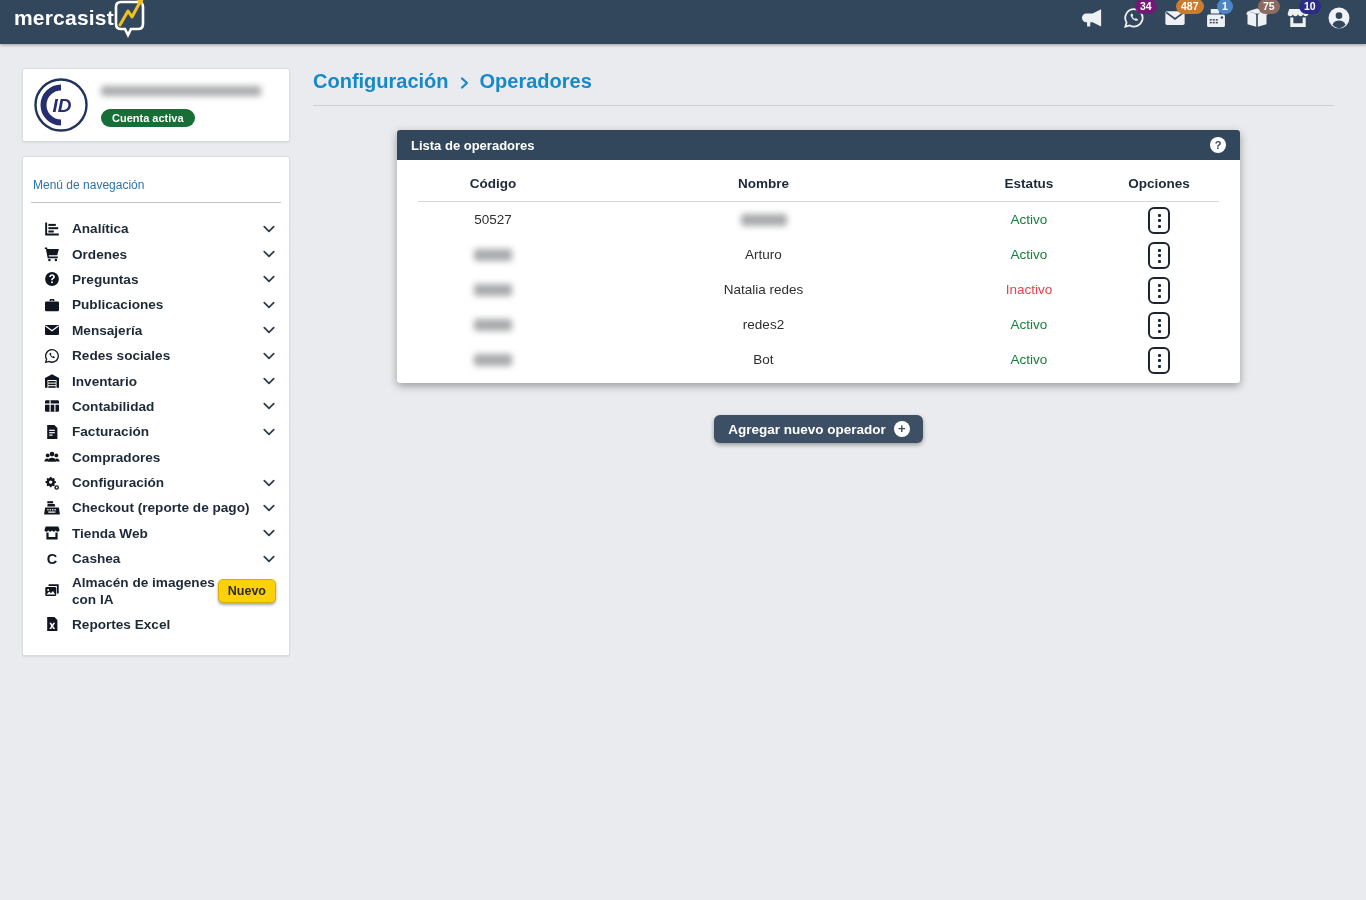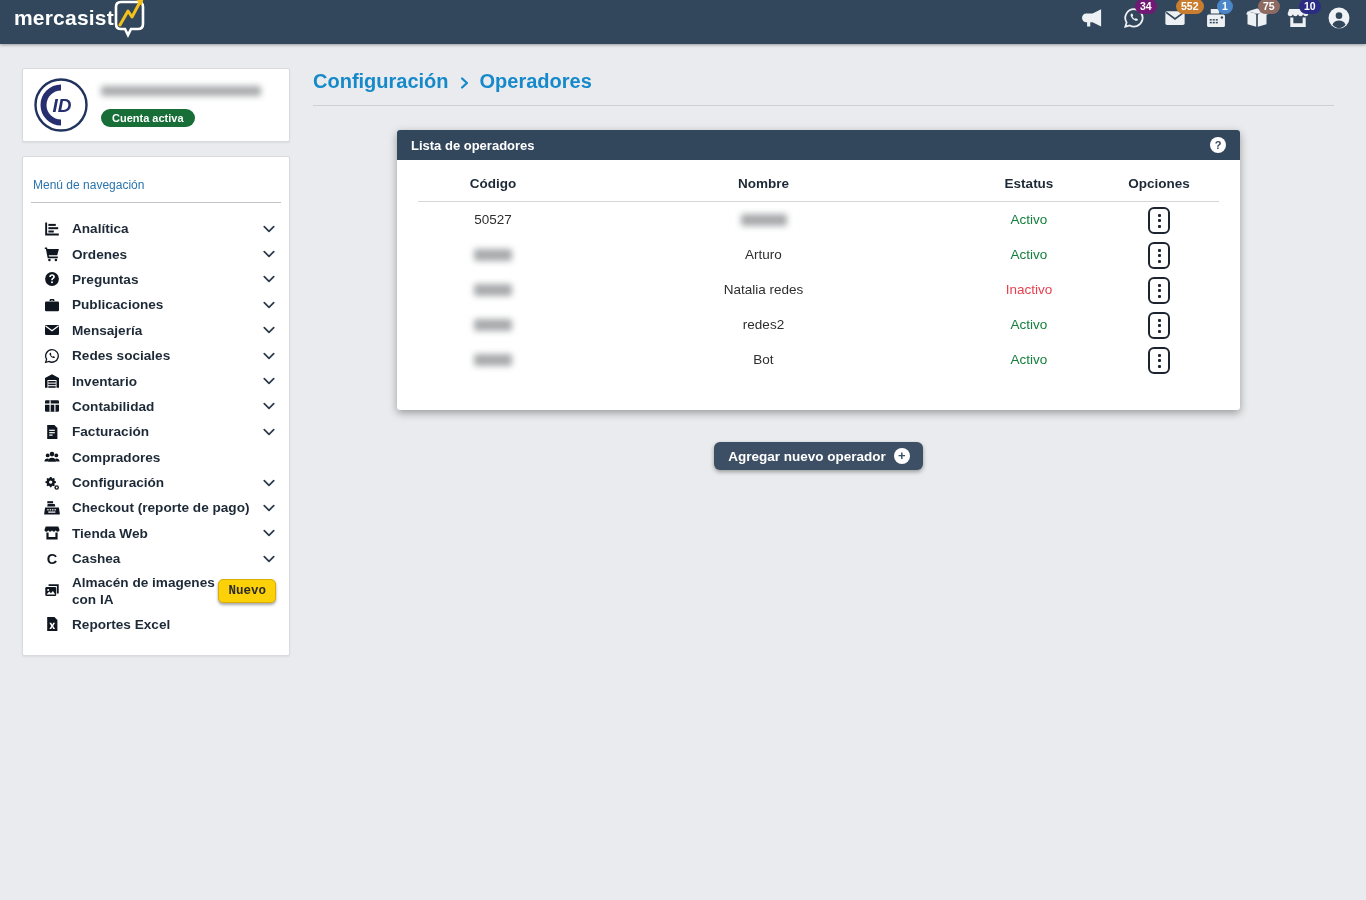--- a/index.html
+++ b/index.html
@@ -52,21 +52,20 @@
   .nav-icon{ width:18px; display:flex; justify-content:center; align-items:center; color:#10161f; flex:none; }
   .c-glyph{ font-size:14.5px; color:#10161f; }
   .nav-label{ margin-left:11px; font-weight:bold; font-size:13.6px; color:#1d2936; white-space:nowrap; line-height:17px; }
   .nav-item-tall{ padding-top:3px; padding-bottom:3px; }
   .nav-item-tall .nav-label{ white-space:normal; width:146px; }
   .nav-chevron{ margin-left:auto; color:#2b3a4a; display:flex; }
   .nav-badge{
     margin-left:auto; background:#fdd108; border:1px solid #d9ae04; color:#2b2b2b;
     font-weight:bold; font-size:12.5px; padding:4px 9px; border-radius:5px;
     box-shadow:0 2px 3px rgba(0,0,0,.35);
-    font-family:Liberation Mono, monospace;
   }
   
   .main{ flex:1; padding:0 32px 0 23px; min-width:0; }
   .breadcrumb{ margin-top:26px; display:flex; align-items:center; gap:9px;
     color:#1689cb; font-size:20px; font-weight:bold; line-height:1.15; }
   .breadcrumb .bc-link{ cursor:pointer; }
   .bc-sep{ display:flex; margin-top:2px; }
   .content-hr{ border:0; border-top:1px solid #cdd0d4; margin:12px 0 0; }
   .panel{
     width:843px; margin:24px 0 0 84px; background:#fff; border-radius:3px;
@@ -74,21 +73,21 @@
   }
   .panel-header{
     height:30px; background:#33475c; border-radius:3px 3px 0 0; display:flex;
     align-items:center; padding:0 14px; color:#fff; font-size:13px; font-weight:bold;
   }
   .panel-help{
     margin-left:auto; width:16px; height:16px; background:#fff; color:#33475c;
     border-radius:50%; font-size:11px; font-weight:bold; display:flex;
     align-items:center; justify-content:center; cursor:pointer;
   }
-  .panel-body{ padding:6px 21px 33px; }
+  .panel-body{ padding:6px 21px 6px; }
   .t-head,.t-row{
     display:grid; grid-template-columns:150px 1fr 140px 120px;
     align-items:center; text-align:center;
   }
   .t-head{ height:36px; border-bottom:1px solid #d4d7da; font-weight:bold; font-size:13.5px; color:#1d2936; }
   .t-row{ height:35px; font-size:13.5px; color:#2e2e2e; }
   .blob-code{ width:38px; height:12px; vertical-align:middle; }
   .blob-name{ width:46px; height:12px; vertical-align:middle; }
   .st-active{ color:#15803d; }
   .st-inactive{ color:#e8404f; }
@@ -133,21 +132,21 @@
           <path d="M8 1.6a6.3 6.3 0 0 0-5.4 9.6L1.7 14.3l3.2-.9A6.3 6.3 0 1 0 8 1.6z" fill="none" stroke="currentColor" stroke-width="1.3"></path>
           <path d="M5.7 5.2c.2-.6.9-.7 1.2-.1l.4.8c.1.2.1.5-.1.7l-.3.4c.4.7 1 1.3 1.7 1.7l.4-.3c.2-.2.5-.2.7-.1l.8.4c.6.3.5 1-.1 1.2-.4.2-.9.2-1.3.1a6 6 0 0 1-3.5-3.5c-.1-.4-.1-.9.1-1.3z"></path>
         </svg>
         <span class="tb-badge" style="background: #701a75;">34</span>
       </span>
       <span class="tb-icon">
         <svg width="22" height="22" viewBox="0 0 16 16" fill="currentColor" aria-hidden="true">
           <rect x="1" y="3" width="14" height="10" rx="1.2"></rect>
           <path d="M1.6 3.9 8 8.7l6.4-4.8" fill="none" stroke="#33475c" stroke-width="1.3"></path>
         </svg>
-        <span class="tb-badge" style="background: rgb(201, 125, 46);">552</span>
+        <span class="tb-badge" style="background: rgb(201, 125, 46);">487</span>
       </span>
       <span class="tb-icon">
         <svg width="22" height="22" viewBox="0 0 16 16" fill="currentColor" aria-hidden="true">
           <rect x="4.2" y="1.4" width="6.2" height="3.4" rx=".5"></rect>
           <rect x="1.5" y="5.4" width="13" height="9.2" rx="1.2"></rect>
           <circle cx="12.3" cy="7.7" r=".9" fill="#33475c"></circle>
           <g fill="#33475c">
             <rect x="3.4" y="8.8" width="1.5" height="1.1"></rect>
             <rect x="5.6" y="8.8" width="1.5" height="1.1"></rect>
             <rect x="7.8" y="8.8" width="1.5" height="1.1"></rect>

